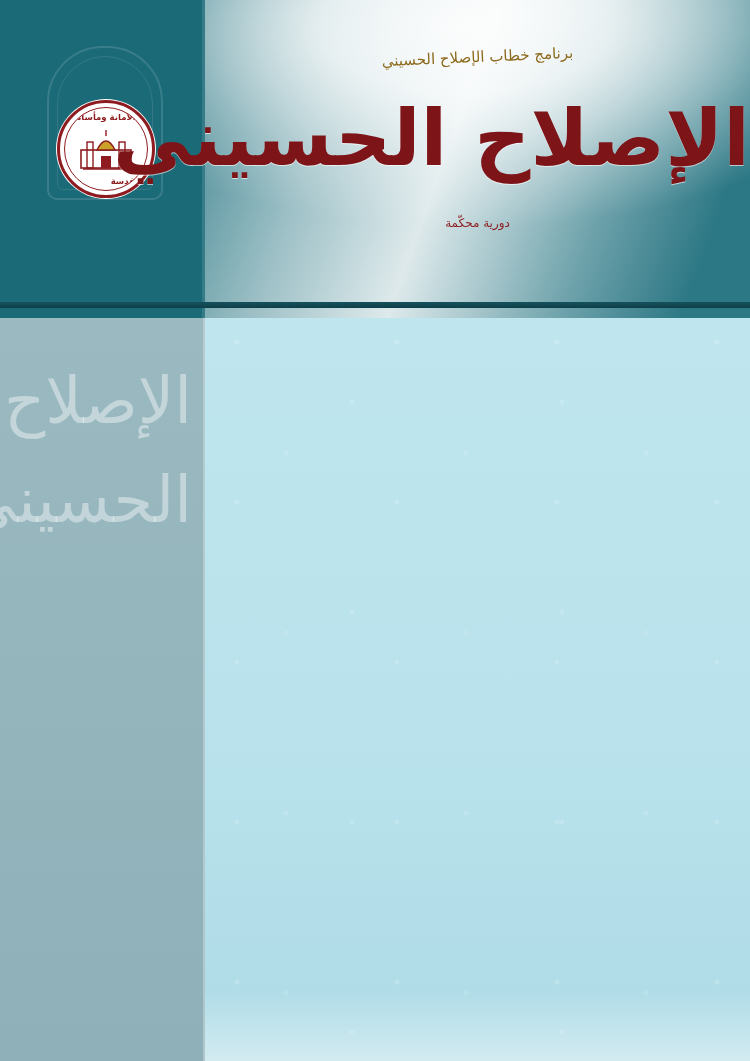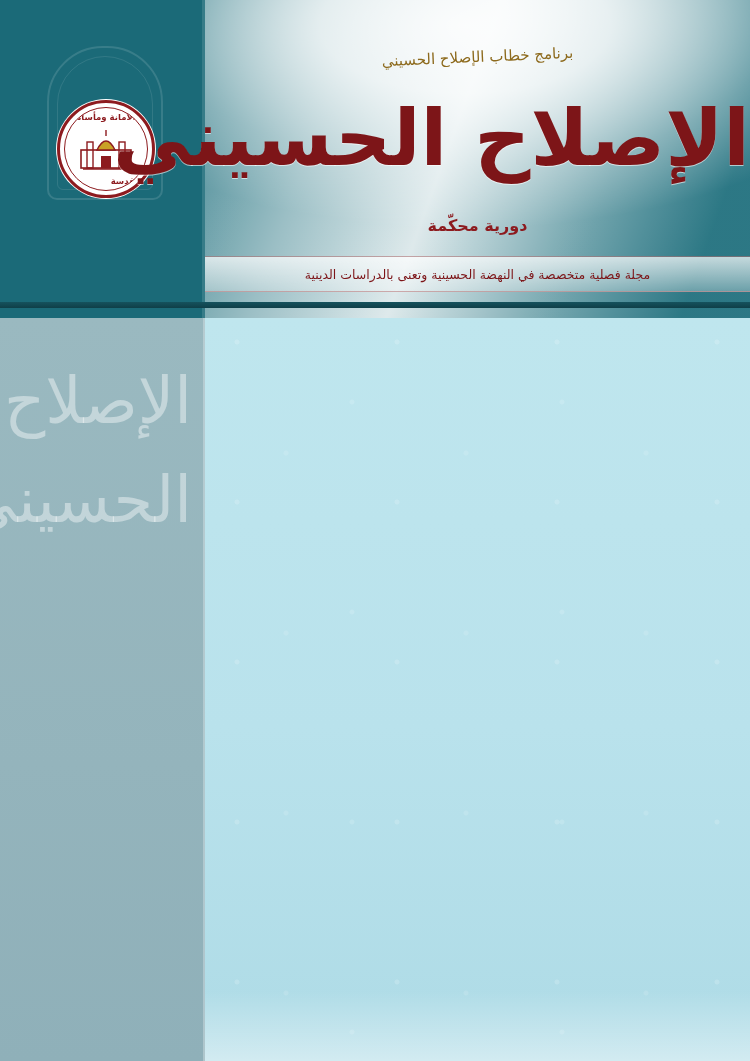--- a/index.html
+++ b/index.html
@@ -134,24 +134,23 @@
     font-size: 78px;
     line-height: 1.18;
     color: #7d1518;
     font-weight: bold;
     white-space: nowrap;
     text-shadow: 0 1px 0 rgba(255,255,255,0.6);
   }
   .masthead-subnote {
     position: absolute;
     top: 186px; left: 0; right: 0;
-    font-size: 16px;
+    font-size: 12px;
     color: #8d1b1f;
     white-space: nowrap;
-    font-weight: bold;
   }
 
   
   .header-strip {
     position: absolute;
     bottom: 26px; left: 205px;
     width: 545px;
     height: 34px;
     background: linear-gradient(180deg, rgba(255,255,255,0.72), rgba(255,255,255,0.30));
     border-top: 1px solid rgba(125,21,24,0.35);
@@ -276,23 +275,20 @@
         <div class="emblem-bottom-text">المقدسة</div>
       </div>
     </div>
 
     <div class="masthead">
       <div class="masthead-supertitle">برنامج خطاب الإصلاح الحسيني</div>
       <div class="masthead-title">الإصلاح الحسيني</div>
       <div class="masthead-subnote">دورية محكّمة</div>
     </div>
 
-    <div class="header-strip">
-      <div class="header-strip-text">مجلة فصلية متخصصة في النهضة الحسينية وتعنى بالدراسات الدينية</div>
-    </div>
 
     <div class="header-rule"></div>
   </div>
 
   <div class="body-area">
     <div class="body-texture"></div>
 
     <div class="body-left-panel">
       <div class="panel-calligraphy">الإصلاح الحسيني</div>
     </div>

